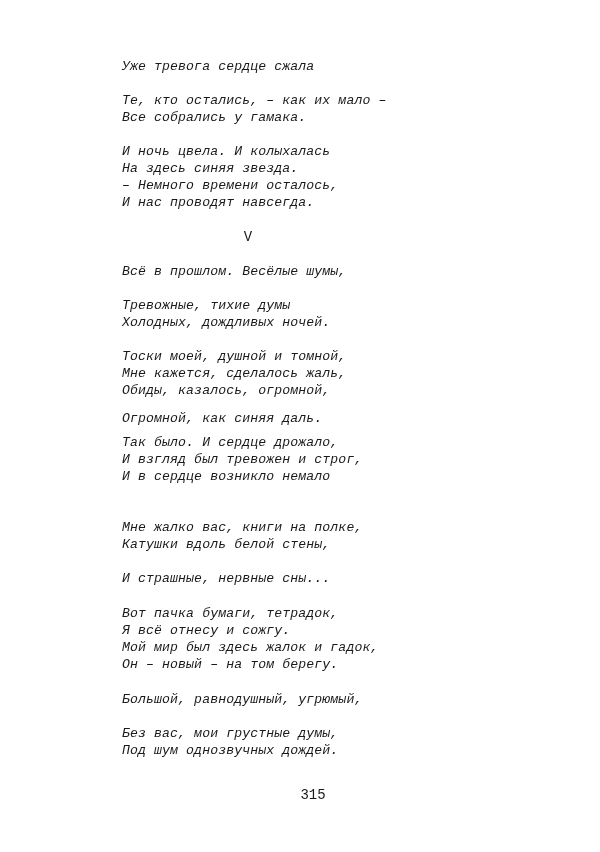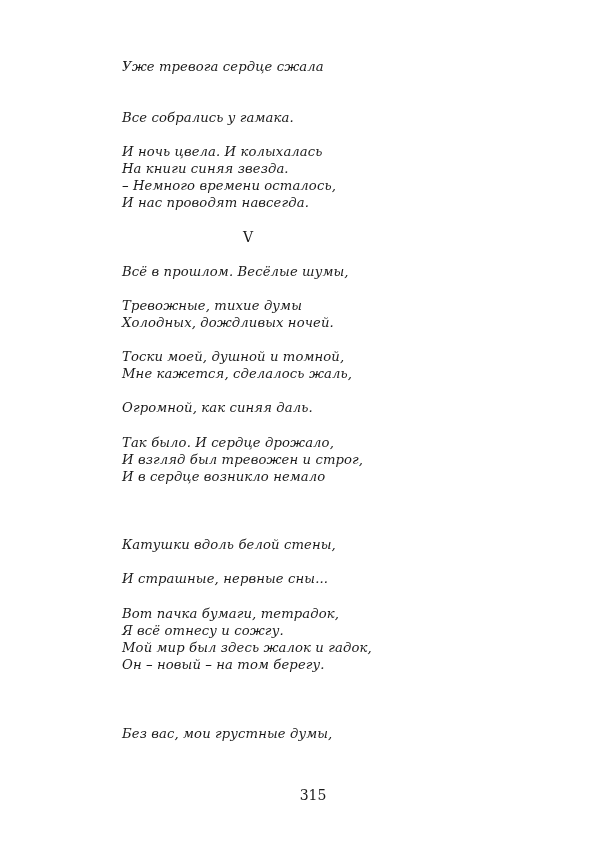--- a/index.html
+++ b/index.html
@@ -2,66 +2,71 @@
 <html><head>
 <meta charset="utf-8">
 <style>
   html, body { margin: 0; padding: 0; }
   body {
     width: 600px; height: 852px; background: #ffffff;
     position: relative; overflow: hidden;
     font-family: "DejaVu Serif", "Liberation Serif", serif;
     color: #1a1a1a;
   }
-  .page { position: absolute; left: 0; top: 0; width: 600px; height: 852px; }
+  .page { position: absolute; left: 0; top: 0; width: 600px; height: 852px; font-family: Liberation Mono, monospace; }
   .line {
     position: absolute; left: 122px;
     font-style: italic; font-size: 13.2px; line-height: 17px;
     white-space: nowrap; letter-spacing: 0.1px;
   }
   .section-num {
     position: absolute; left: 0; width: 496px; text-align: center;
     font-size: 14px; top: 229px; font-style: normal;
   }
   .page-num {
     position: absolute; left: 0; width: 600px; text-align: center;
     top: 787px; font-size: 14px; margin-left: 13px;
   }
 </style>
 </head>
 <body>
 
 <div class="page">
 
   <div class="line" style="top:58px">Уже тревога сердце сжала</div>
+  <div class="line" style="top:92px">Те, кто остались, – как их мало –</div>
   <div class="line" style="top:109px">Все собрались у гамака.</div>
 
   <div class="line" style="top:143px">И ночь цвела. И колыхалась</div>
-  <div class="line" style="top:160px">На книги синяя звезда.</div>
+  <div class="line" style="top:160px">На здесь синяя звезда.</div>
   <div class="line" style="top:177px">– Немного времени осталось,</div>
   <div class="line" style="top:194px">И нас проводят навсегда.</div>
 
   <div class="section-num">V</div>
 
   <div class="line" style="top:263px">Всё в прошлом. Весёлые шумы,</div>
   <div class="line" style="top:297px">Тревожные, тихие думы</div>
   <div class="line" style="top:314px">Холодных, дождливых ночей.</div>
 
   <div class="line" style="top:348px">Тоски моей, душной и томной,</div>
   <div class="line" style="top:365px">Мне кажется, сделалось жаль,</div>
-  <div class="line" style="top:399px">Огромной, как синяя даль.</div>
+  <div class="line" style="top:382px">Обиды, казалось, огромной,</div>
+  <div class="line" style="top:410px">Огромной, как синяя даль.</div>
 
   <div class="line" style="top:434px">Так было. И сердце дрожало,</div>
   <div class="line" style="top:451px">И взгляд был тревожен и строг,</div>
   <div class="line" style="top:468px">И в сердце возникло немало</div>
 
+  <div class="line" style="top:519px">Мне жалко вас, книги на полке,</div>
   <div class="line" style="top:536px">Катушки вдоль белой стены,</div>
   <div class="line" style="top:570px">И страшные, нервные сны...</div>
 
   <div class="line" style="top:605px">Вот пачка бумаги, тетрадок,</div>
   <div class="line" style="top:622px">Я всё отнесу и сожгу.</div>
   <div class="line" style="top:639px">Мой мир был здесь жалок и гадок,</div>
   <div class="line" style="top:656px">Он – новый – на том берегу.</div>
 
+  <div class="line" style="top:691px">Большой, равнодушный, угрюмый,</div>
   <div class="line" style="top:725px">Без вас, мои грустные думы,</div>
+  <div class="line" style="top:742px">Под шум однозвучных дождей.</div>
 
   <div class="page-num">315</div>
 </div>
 
 </body></html>

